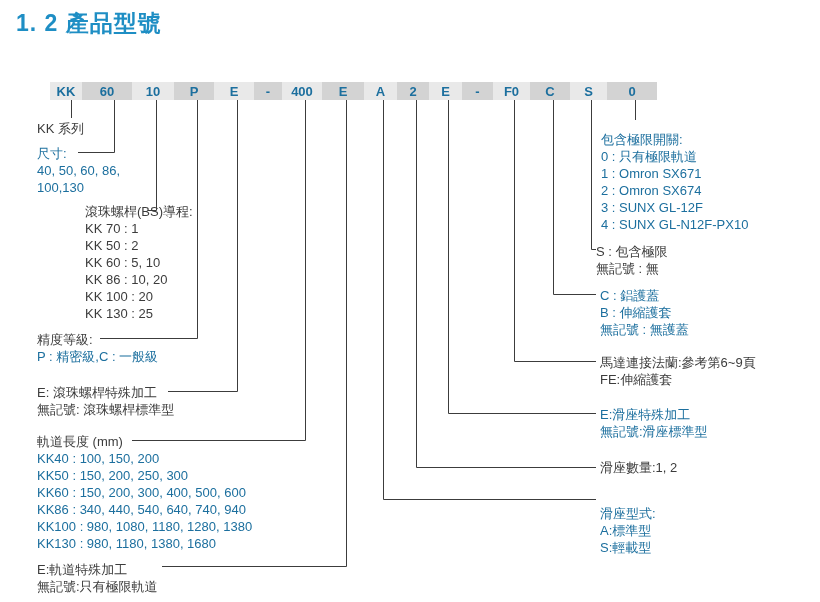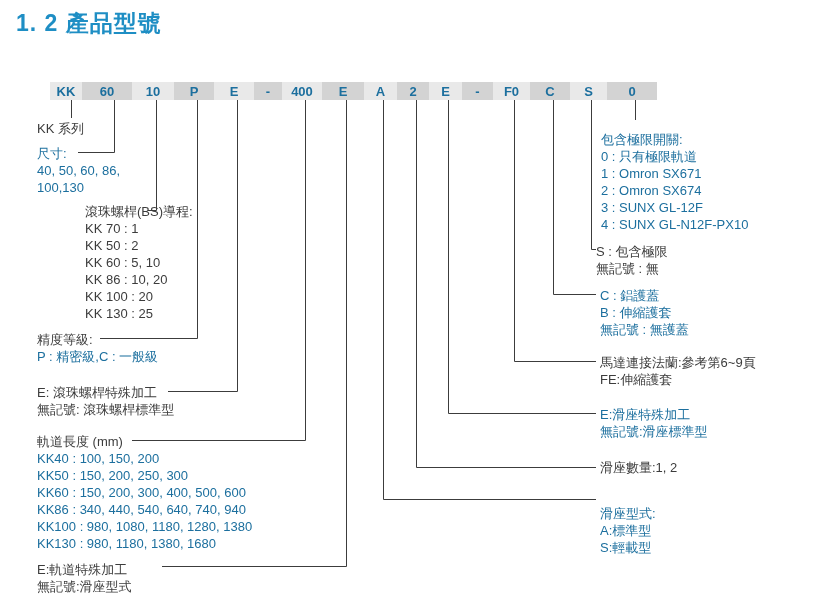--- a/index.html
+++ b/index.html
@@ -99,21 +99,21 @@
     <div class="blue">KK40 : 100, 150, 200</div>
     <div class="blue">KK50 : 150, 200, 250, 300</div>
     <div class="blue">KK60 : 150, 200, 300,  400,  500, 600</div>
     <div class="blue">KK86 : 340, 440, 540, 640, 740, 940</div>
     <div class="blue">KK100 : 980, 1080, 1180, 1280, 1380</div>
     <div class="blue">KK130 : 980, 1180, 1380, 1680</div>
   </div>
 
   <div class="tb" style="left:37px;top:561px;">
     <div class="dark">E:軌道特殊加工</div>
-    <div class="dark">無記號:滑座型式</div>
+    <div class="dark">無記號:只有極限軌道</div>
   </div>
 
   <div class="tb" style="left:601px;top:131px;">
     <div class="blue">包含極限開關:</div>
     <div class="blue">0 : 只有極限軌道</div>
     <div class="blue">1 : Omron SX671</div>
     <div class="blue">2 : Omron SX674</div>
     <div class="blue">3 : SUNX GL-12F</div>
     <div class="blue">4 : SUNX GL-N12F-PX10</div>
   </div>

